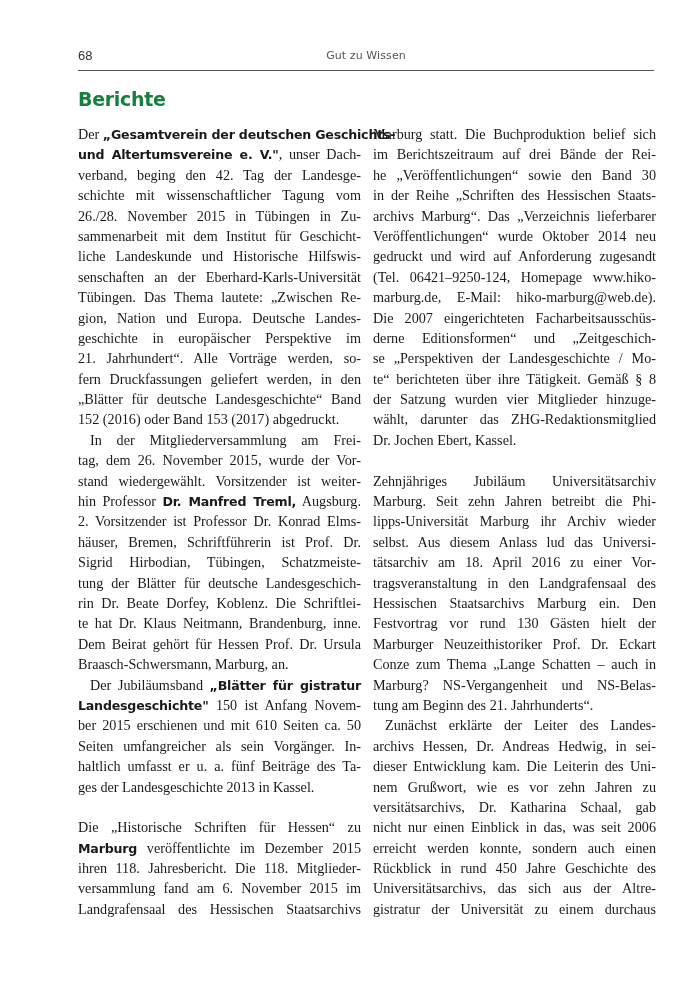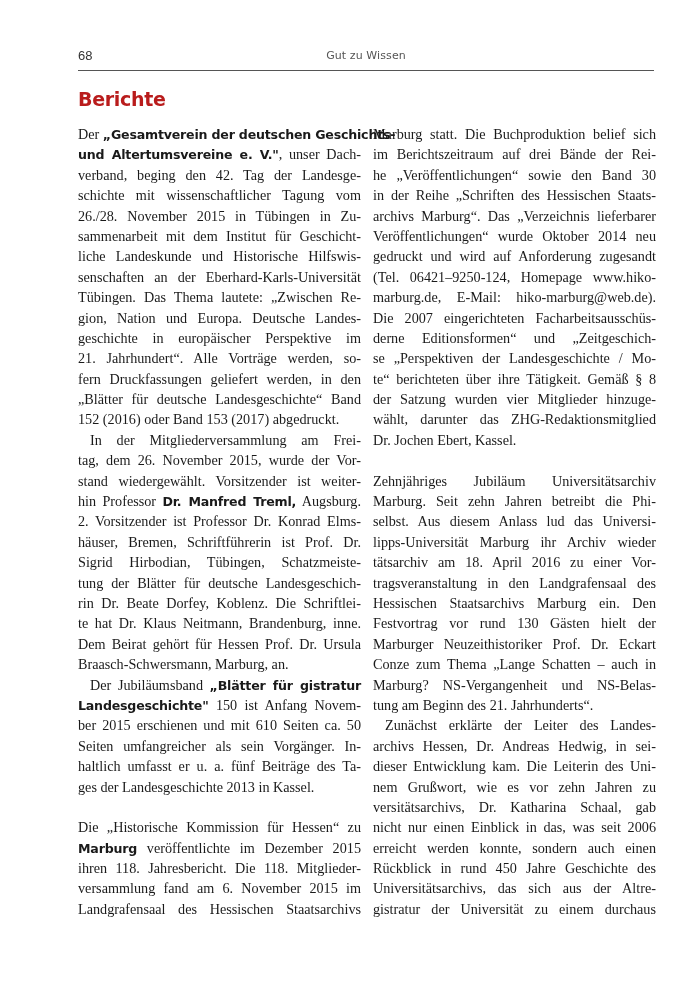--- a/index.html
+++ b/index.html
@@ -2,21 +2,21 @@
 <html><head>
 <meta charset="utf-8">
 <style>
   html, body { margin: 0; padding: 0; background: #ffffff; }
   body { width: 700px; height: 988px; position: relative; overflow: hidden; color: #1a1a1a; }
   .page { position: absolute; left: 16px; top: 0; width: 700px; height: 988px; }
   .running-head { position: absolute; left: 62px; top: 48px; width: 576px; height: 22px; }
   .page-number { position: absolute; left: 0; top: 0; font-family: "Liberation Sans", sans-serif; font-size: 13px; color: #333; }
   .running-title { position: absolute; left: 0; width: 576px; top: 1px; text-align: center; font-family: "DejaVu Sans", sans-serif; font-size: 11px; color: #555; letter-spacing: 0.1px; }
   .rule { position: absolute; left: 62px; top: 70px; width: 576px; height: 0; border-top: 1.5px solid #555; }
-  .section-title { position: absolute; left: 62px; top: 88px; font-family: "DejaVu Sans", sans-serif; font-weight: bold; font-size: 19px; color: #b91c1c; letter-spacing: -0.3px; }
+  .section-title { position: absolute; left: 62px; top: 88px; font-family: "DejaVu Sans", sans-serif; font-weight: bold; font-size: 19px; color: #15803d; letter-spacing: -0.3px; }
   .col { position: absolute; top: 126px; width: 283px; font-family: "Liberation Serif", serif; font-size: 14.2px; line-height: 17px; color: #1a1a1a; }
   .col-left { left: 62px; }
   .col-right { left: 357px; }
   .line { display: block; height: 20.4px; white-space: nowrap; text-align: justify; text-align-last: justify; overflow: visible; }
   .line.last { text-align-last: left; }
   .line.indent { padding-left: 12px; }
   .gap { display: block; height: 20.4px; }
   .b { font-family: "DejaVu Sans", sans-serif; font-weight: bold; font-size: 12.6px; letter-spacing: -0.2px; }
 </style>
 </head>
@@ -67,21 +67,21 @@
     <div>
         <span class="line indent">Der Jubiläumsband <span class="b">„Blätter für gistratur</span></span>
         <span class="line"><span class="b">Landesgeschichte"</span> 150 ist Anfang Novem-</span>
         <span class="line">ber 2015 erschienen und mit 610 Seiten ca. 50</span>
         <span class="line">Seiten umfangreicher als sein Vorgänger. In-</span>
         <span class="line">haltlich umfasst er u. a. fünf Beiträge des Ta-</span>
         <span class="line last">ges der Landesgeschichte 2013 in Kassel.</span>
       </div>
     <span class="gap"></span>
     <div>
-        <span class="line">Die „Historische Kommission für Hessen“ zu</span>
+        <span class="line">Die „Historische Schriften für Hessen“ zu</span>
         <span class="line"><span class="b">Marburg</span> veröffentlichte im Dezember 2015</span>
         <span class="line">ihren 118. Jahresbericht. Die 118. Mitglieder-</span>
         <span class="line">versammlung fand am 6. November 2015 im</span>
         <span class="line">Landgrafensaal des Hessischen Staatsarchivs</span>
       </div>
   </div>
 
   <div class="col col-right">
     <div>
         <span class="line">Marburg statt. Die Buchproduktion belief sich</span>
@@ -98,22 +98,22 @@
         <span class="line">se „Perspektiven der Landesgeschichte / Mo-</span>
         <span class="line">te“ berichteten über ihre Tätigkeit. Gemäß § 8</span>
         <span class="line">der Satzung wurden vier Mitglieder hinzuge-</span>
         <span class="line">wählt, darunter das ZHG-Redaktionsmitglied</span>
         <span class="line last">Dr. Jochen Ebert, Kassel.</span>
       </div>
     <span class="gap"></span>
     <div>
         <span class="line">Zehnjähriges Jubiläum Universitätsarchiv</span>
         <span class="line">Marburg. Seit zehn Jahren betreibt die Phi-</span>
+        <span class="line">lipps-Universität Marburg ihr Archiv wieder</span>
         <span class="line">selbst. Aus diesem Anlass lud das Universi-</span>
-        <span class="line">lipps-Universität Marburg ihr Archiv wieder</span>
         <span class="line">tätsarchiv am 18. April 2016 zu einer Vor-</span>
         <span class="line">tragsveranstaltung in den Landgrafensaal des</span>
         <span class="line">Hessischen Staatsarchivs Marburg ein. Den</span>
         <span class="line">Festvortrag vor rund 130 Gästen hielt der</span>
         <span class="line">Marburger Neuzeithistoriker Prof. Dr. Eckart</span>
         <span class="line">Conze zum Thema „Lange Schatten – auch in</span>
         <span class="line">Marburg? NS-Vergangenheit und NS-Belas-</span>
         <span class="line last">tung am Beginn des 21. Jahrhunderts“.</span>
       </div>
     <div>

